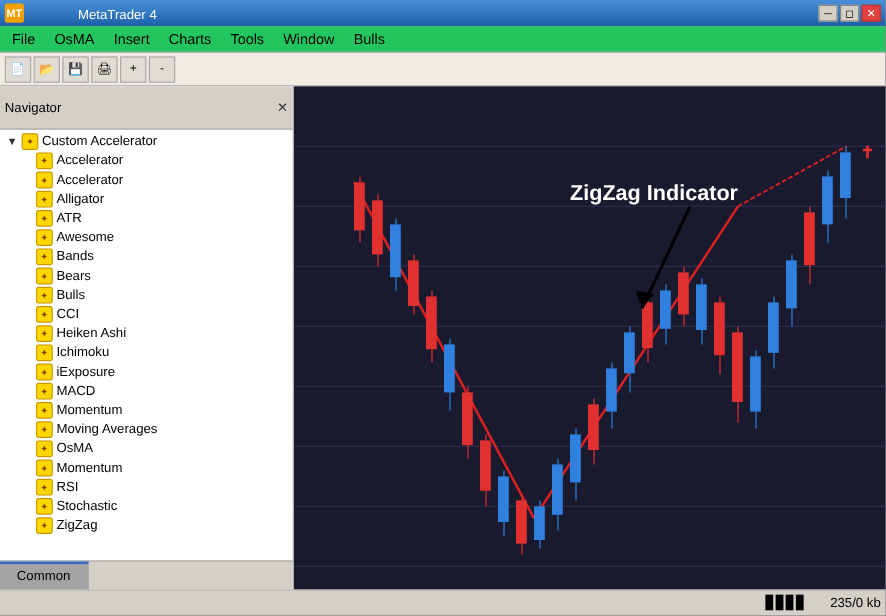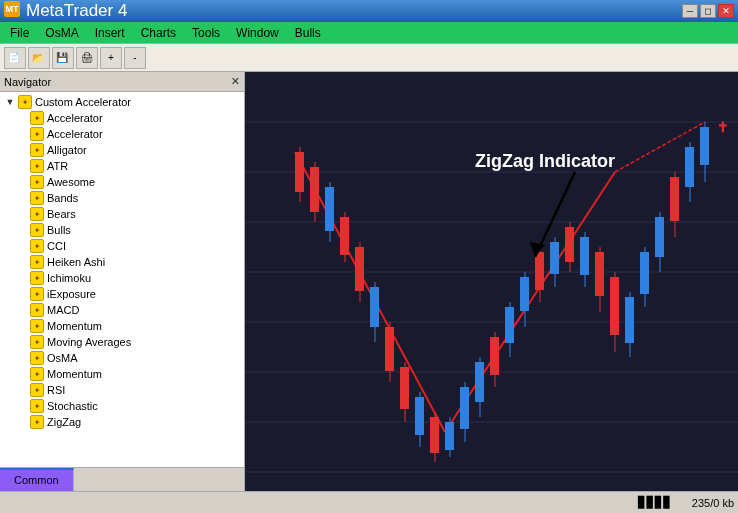--- a/index.html
+++ b/index.html
@@ -17,38 +17,39 @@
       background: linear-gradient(to bottom, #4a90d9, #1a5fa8);
       height: 22px;
       display: flex;
       align-items: center;
       justify-content: space-between;
       padding: 0 4px;
       color: white;
     }
     .title-bar-left {
       display: flex;
-      align-items: flex-start;
+      align-items: flex-end;
       gap: 6px;
     }
     .title-bar-icon {
       width: 16px;
       height: 16px;
       background: #f0a000;
       border-radius: 2px;
       display: flex;
       align-items: center;
       justify-content: center;
       font-size: 9px;
       color: white;
       font-weight: bold;
     }
     .title-text {
-      font-size: 17px;
+      font-size: 11px;
       color: white;
+      margin-left: 39px;
     }
     .title-bar-controls {
       display: flex;
       gap: 2px;
     }
     .tb-btn {
       width: 16px;
       height: 14px;
       border: 1px solid #888;
       background: #d4d0c8;
@@ -109,21 +110,21 @@
     .navigator {
       width: 245px;
       background: #fff;
       border-right: 1px solid #aaa;
       display: flex;
       flex-direction: column;
       flex-shrink: 0;
     }
     .navigator-header {
       background: #d4d0c8;
-      height: 20px;
+      height: 36px;
       display: flex;
       align-items: center;
       justify-content: space-between;
       padding: 0 4px;
       border-bottom: 1px solid #aaa;
       font-size: 11px;
     }
     .navigator-close {
       cursor: pointer;
       font-size: 11px;
@@ -191,21 +192,21 @@
     }
     .nav-tab {
       padding: 4px 14px;
       cursor: pointer;
       font-size: 11px;
       border-right: 1px solid #aaa;
       background: #e8e4dc;
       border-bottom: none;
     }
     .nav-tab.active {
-      background: #8b5cf6;
+      background: #a3a3a3;
       border-top: 2px solid #316ac5;
       text-align: right;
     }
 
     
     .chart-area {
       flex: 1;
       background: #1a1a2e;
       position: relative;
       overflow: hidden;

